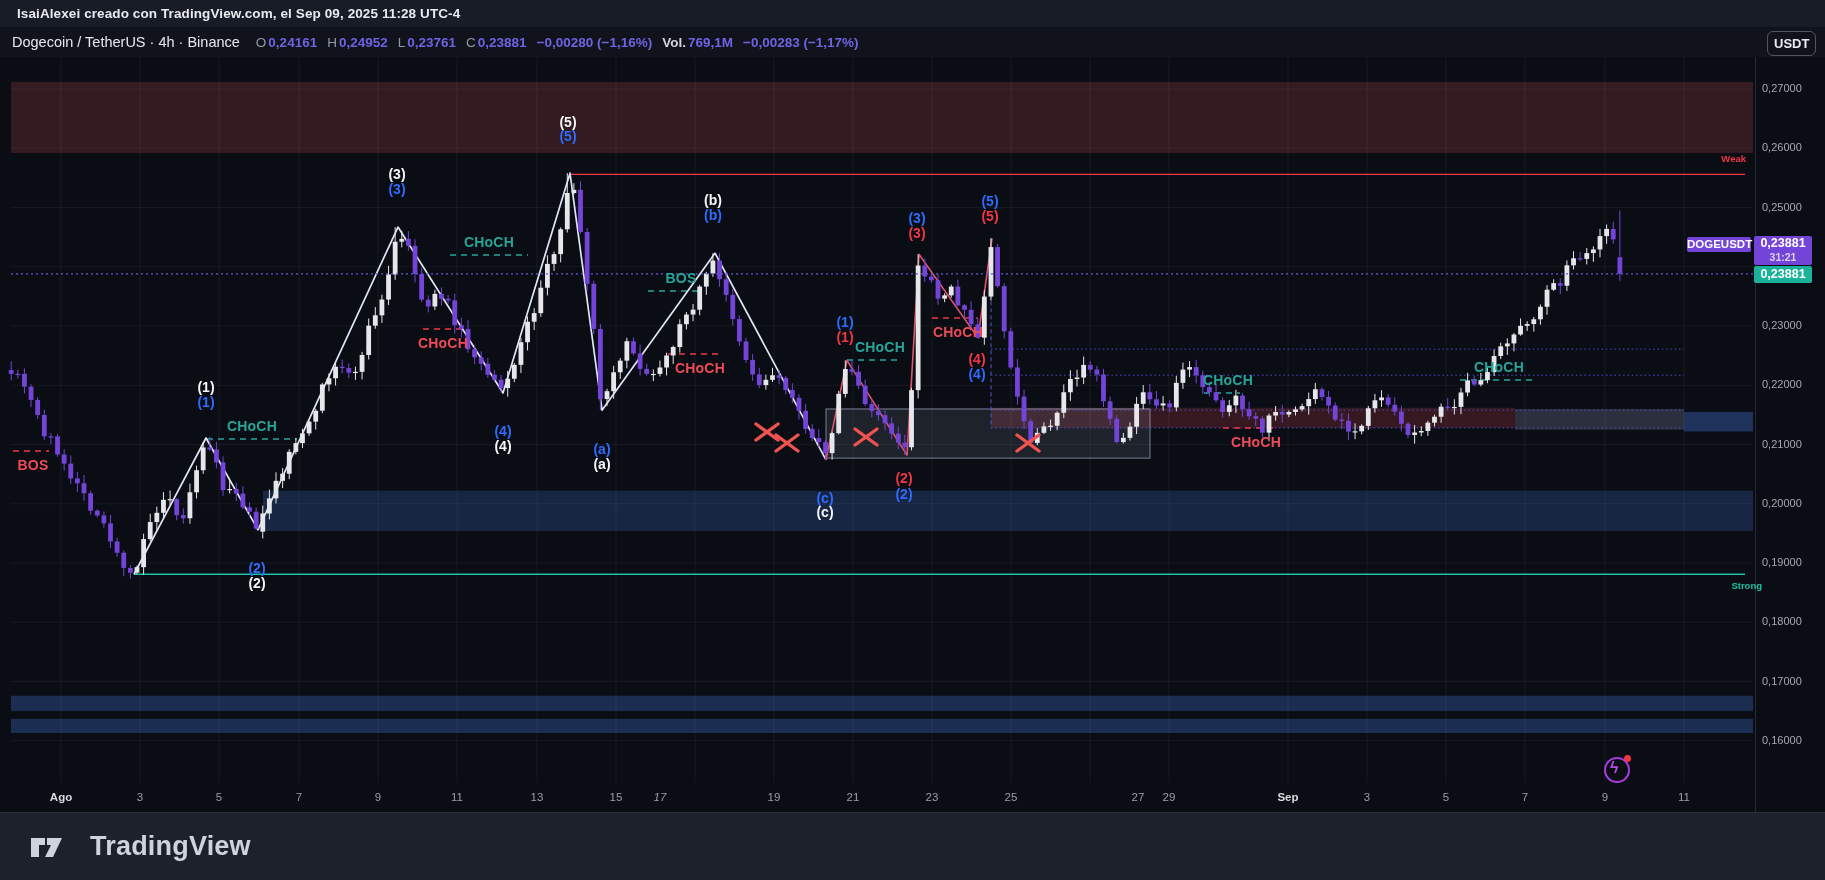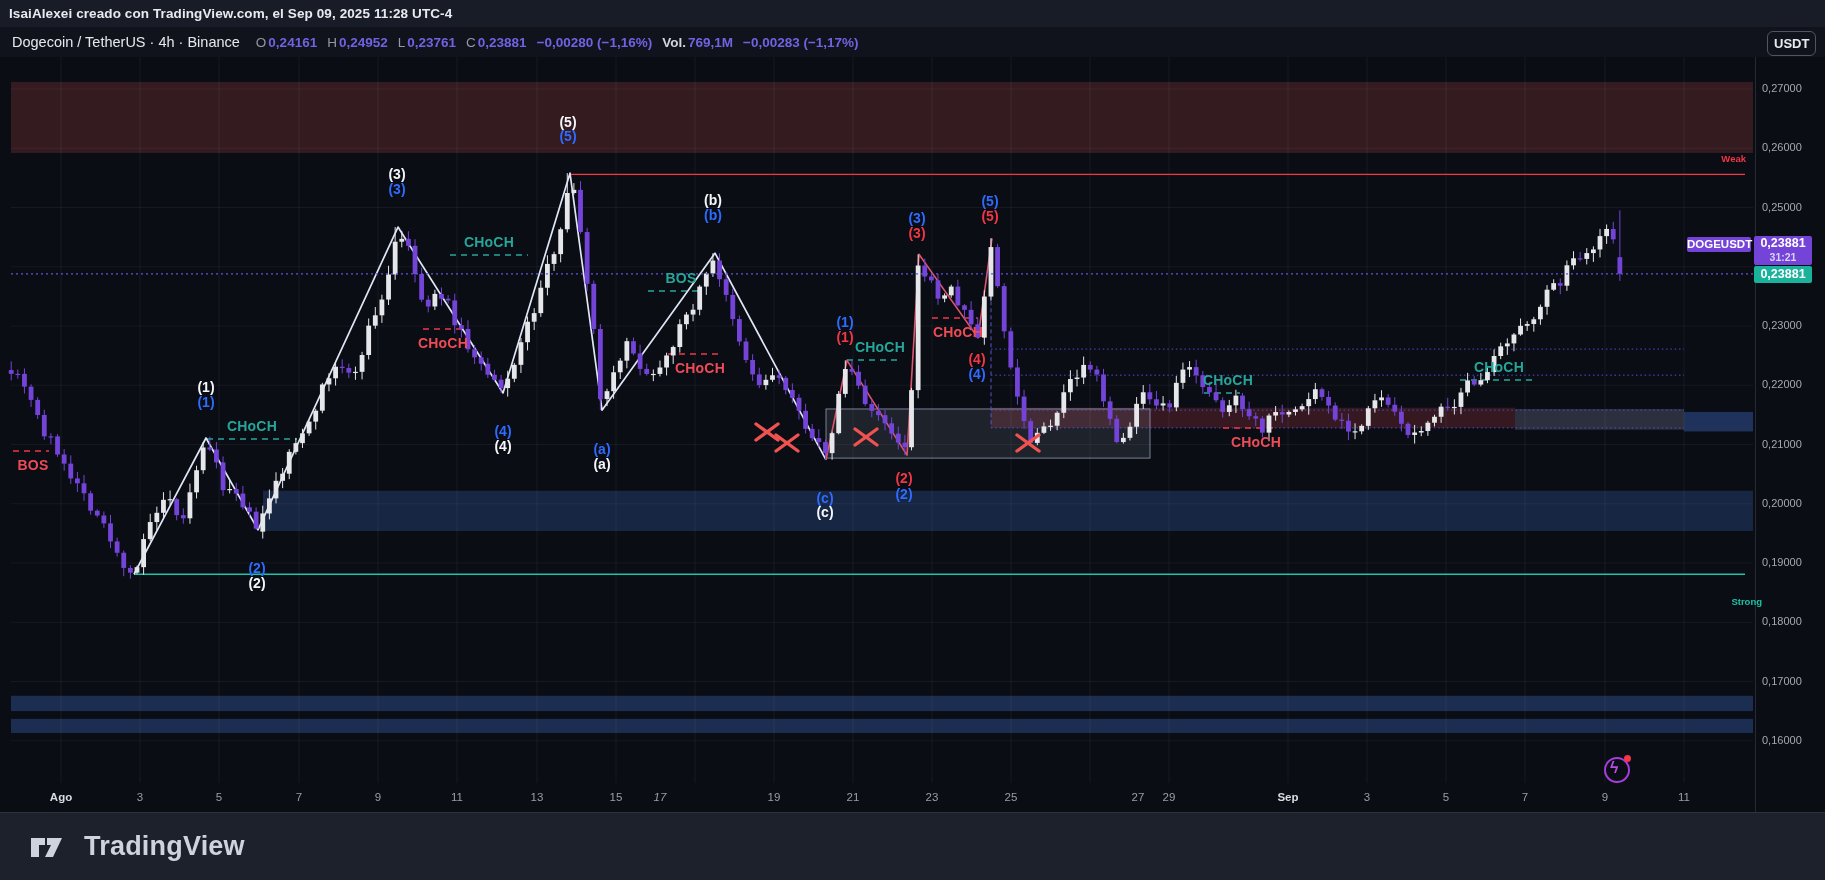--- a/index.html
+++ b/index.html
@@ -1,19 +1,19 @@
 <!DOCTYPE html>
 <html><head>
 <meta charset="utf-8">
 <style>
   html,body{margin:0;padding:0;width:1825px;height:880px;overflow:hidden;background:#0a0d14;
     font-family:"Liberation Sans",sans-serif;-webkit-font-smoothing:antialiased;}
   
   #topbar{position:absolute;left:0;top:0;width:1825px;height:27px;background:#181c27;z-index:6;
-    display:flex;align-items:center;padding-left:9px;box-sizing:border-box;}
+    display:flex;align-items:center;padding-left:17px;box-sizing:border-box;}
   #topbar span{color:#e8eaef;font-size:13.5px;font-weight:bold;letter-spacing:.1px;}
   
   #header{position:absolute;left:0;top:27px;width:1825px;height:30px;background:#10131c;z-index:6;
     display:flex;align-items:center;padding-left:12px;box-sizing:border-box;white-space:nowrap;}
   #header .sym{color:#e6e8ed;font-size:14.5px;font-weight:normal;margin-right:16px;}
   #header .k{color:#9298a4;font-size:13.5px;margin-right:2px;}
   #header .v{color:#6f63e2;font-size:13.5px;font-weight:bold;margin-right:10px;}
   #header .volk{color:#d2d5dc;font-size:13.5px;font-weight:bold;margin-right:2px;}
   #usdt{position:absolute;right:9px;top:31px;width:49px;height:25px;z-index:7;background:transparent;
     border:1px solid #51555f;border-radius:6px;color:#e8eaef;font-size:13px;font-weight:bold;
@@ -37,21 +37,21 @@
   #tag-price .p{font-size:12.5px;font-weight:bold;line-height:15px;}
   #tag-price .cd{font-size:10.5px;font-weight:bold;color:#dcd1fb;line-height:12px;}
   #tag-close{position:absolute;left:1754px;top:266px;width:58px;height:17px;background:#1bb29c;border-radius:2px;
     color:#04251f;font-size:12.5px;font-weight:bold;text-align:center;line-height:17px;z-index:4;color:#fff;}
   #boost{position:absolute;left:1604px;top:757px;width:26px;height:26px;z-index:4;}
   #boost .ring{position:absolute;left:0;top:0;width:22px;height:22px;border:2px solid #a63ce0;border-radius:50%;}
   #boost .bolt{position:absolute;left:6px;top:2px;color:#b84ae8;font-size:16px;font-weight:bold;}
   #boost .dot{position:absolute;right:-1px;top:-2px;width:7px;height:7px;background:#f23645;border-radius:50%;}
   #footer{position:absolute;left:0;top:812px;width:1825px;height:68px;background:#1d212c;border-top:1px solid #2e323d;
     z-index:6;display:flex;align-items:center;padding-left:30px;box-sizing:border-box;}
-  #footer .brand{color:#cfd3dc;font-size:27px;font-weight:bold;margin-left:20px;letter-spacing:.2px;}
+  #footer .brand{color:#cfd3dc;font-size:27px;font-weight:bold;margin-left:26px;letter-spacing:.2px;}
   #vborder{position:absolute;left:1755px;top:57px;width:1px;height:755px;background:#262a35;z-index:2;}
 </style>
 </head>
 <body>
 
 <div id="topbar">
   <span>IsaiAlexei creado con TradingView.com, el Sep 09, 2025 11:28 UTC-4</span>
 </div>
 
 <div id="header">
@@ -667,21 +667,21 @@
     <div class="wl red" style="left: 845px; top: 337px;">(1)</div>
     <div class="wl red" style="left: 904px; top: 478px;">(2)</div>
     <div class="wl blue" style="left: 904px; top: 494px;">(2)</div>
     <div class="wl blue" style="left: 917px; top: 218px;">(3)</div>
     <div class="wl red" style="left: 917px; top: 233px;">(3)</div>
     <div class="wl red" style="left: 977px; top: 359px;">(4)</div>
     <div class="wl blue" style="left: 977px; top: 374px;">(4)</div>
     <div class="wl blue" style="left: 990px; top: 201px;">(5)</div>
     <div class="wl red" style="left: 990px; top: 216px;">(5)</div>
     <div class="lvltext" style="left: 1700px; width: 46px; text-align: right; top: 153px; color: rgb(242, 54, 69);">Weak</div>
-    <div class="lvltext" style="left: 1712px; width: 50px; text-align: right; top: 580px; color: rgb(30, 194, 166); margin-top: 16px;">Strong</div>
+    <div class="lvltext" style="left: 1712px; width: 50px; text-align: right; top: 580px; color: rgb(30, 194, 166);">Strong</div>
     <div class="pxlabel" style="top: 82px;">0,27000</div>
     <div class="pxlabel" style="top: 141.25px;">0,26000</div>
     <div class="pxlabel" style="top: 200.5px;">0,25000</div>
     <div class="pxlabel" style="top: 319px;">0,23000</div>
     <div class="pxlabel" style="top: 378.25px;">0,22000</div>
     <div class="pxlabel" style="top: 437.5px;">0,21000</div>
     <div class="pxlabel" style="top: 496.75px;">0,20000</div>
     <div class="pxlabel" style="top: 556px;">0,19000</div>
     <div class="pxlabel" style="top: 615.25px;">0,18000</div>
     <div class="pxlabel" style="top: 674.5px;">0,17000</div>

